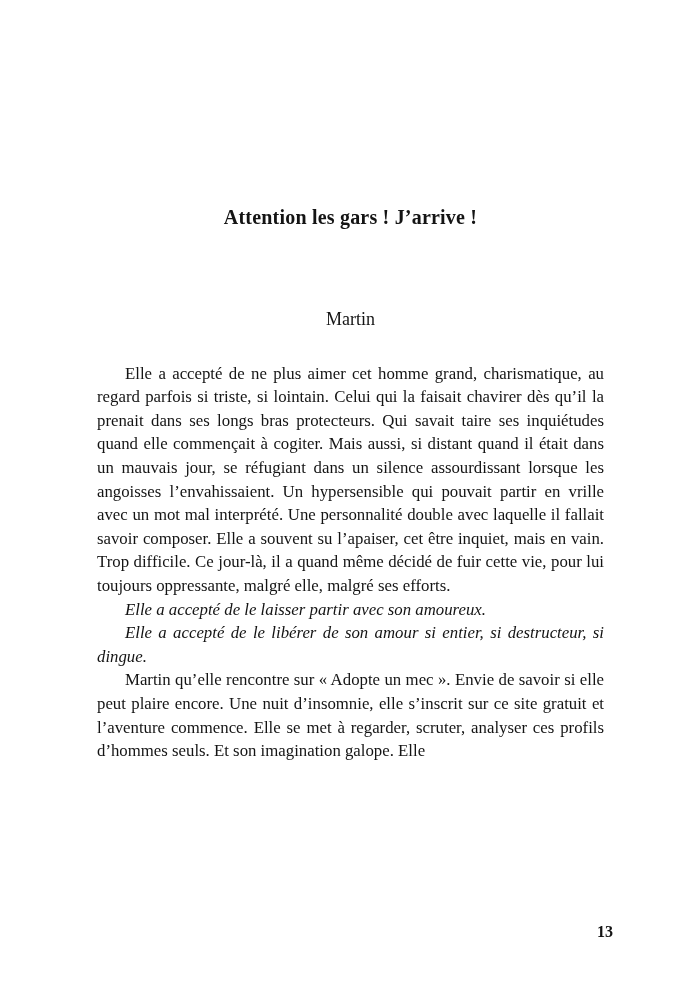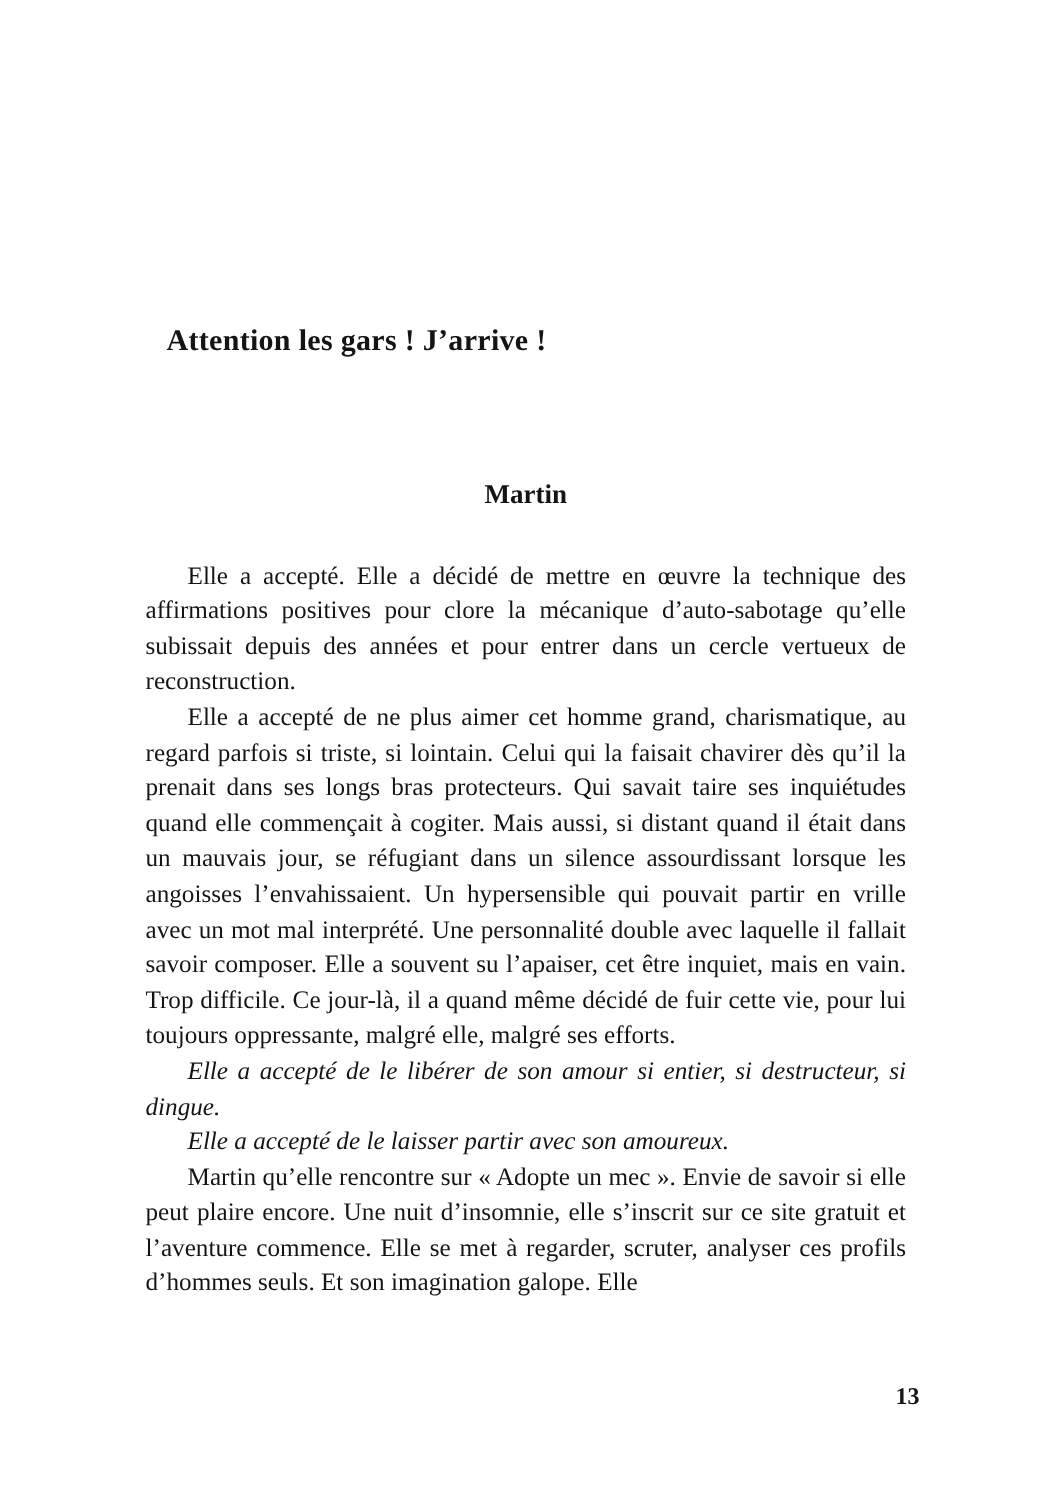--- a/index.html
+++ b/index.html
@@ -12,32 +12,32 @@
     width: 700px;
     height: 992px;
     background: #ffffff;
     box-sizing: border-box;
     padding: 201px 96px 0 97px;
     font-family: "Liberation Serif", serif;
     color: #141414;
     overflow: hidden;
   }
   .chapter-title {
-    margin: 14px;
+    margin: 4px;
     font-size: 20px;
     line-height: 1.2;
     font-weight: bold;
-    text-align: left;
+    text-align: center;
     letter-spacing: 0.2px;
   }
   .section-heading {
     margin: 80px 0 0 0;
     font-size: 18px;
     line-height: 1.2;
-    font-weight: bold;
+    font-weight: normal;
     text-align: center;
   }
   .body-text {
     margin-top: 31px;
     font-size: 16.8px;
     line-height: 23.6px;
     text-align: justify;
   }
   .body-text p {
     margin: 0;
@@ -60,22 +60,21 @@
 </head>
 <body>
 
 <div class="page">
 
   <h1 class="chapter-title">Attention les gars ! J’arrive !</h1>
 
   <h2 class="section-heading">Martin</h2>
 
   <div class="body-text">
-    <p>Elle a accepté. Elle a décidé de mettre en œuvre la technique des affirmations positives pour clore la mécanique d’auto-sabotage qu’elle subissait depuis des années et pour entrer dans un cercle vertueux de reconstruction.</p>
     <p>Elle a accepté de ne plus aimer cet homme grand, charismatique, au regard parfois si triste, si lointain. Celui qui la faisait chavirer dès qu’il la prenait dans ses longs bras protecteurs. Qui savait taire ses inquiétudes quand elle commençait à cogiter. Mais aussi, si distant quand il était dans un mauvais jour, se réfugiant dans un silence assourdissant lorsque les angoisses l’envahissaient. Un hypersensible qui pouvait partir en vrille avec un mot mal interprété. Une personnalité double avec laquelle il fallait savoir composer. Elle a souvent su l’apaiser, cet être inquiet, mais en vain. Trop difficile. Ce jour-là, il a quand même décidé de fuir cette vie, pour lui toujours oppressante, malgré elle, malgré ses efforts.</p>
+    <p class="italic">Elle a accepté de le laisser partir avec son amoureux.</p>
     <p class="italic">Elle a accepté de le libérer de son amour si entier, si destructeur, si dingue.</p>
-    <p class="italic">Elle a accepté de le laisser partir avec son amoureux.</p>
     <p>Martin qu’elle rencontre sur « Adopte un mec ». Envie de savoir si elle peut plaire encore. Une nuit d’insomnie, elle s’inscrit sur ce site gratuit et l’aventure commence. Elle se met à regarder, scruter, analyser ces profils d’hommes seuls. Et son imagination galope. Elle</p>
   </div>
 
   <div class="page-number">13</div>
 
 </div>
 
 </body></html>

